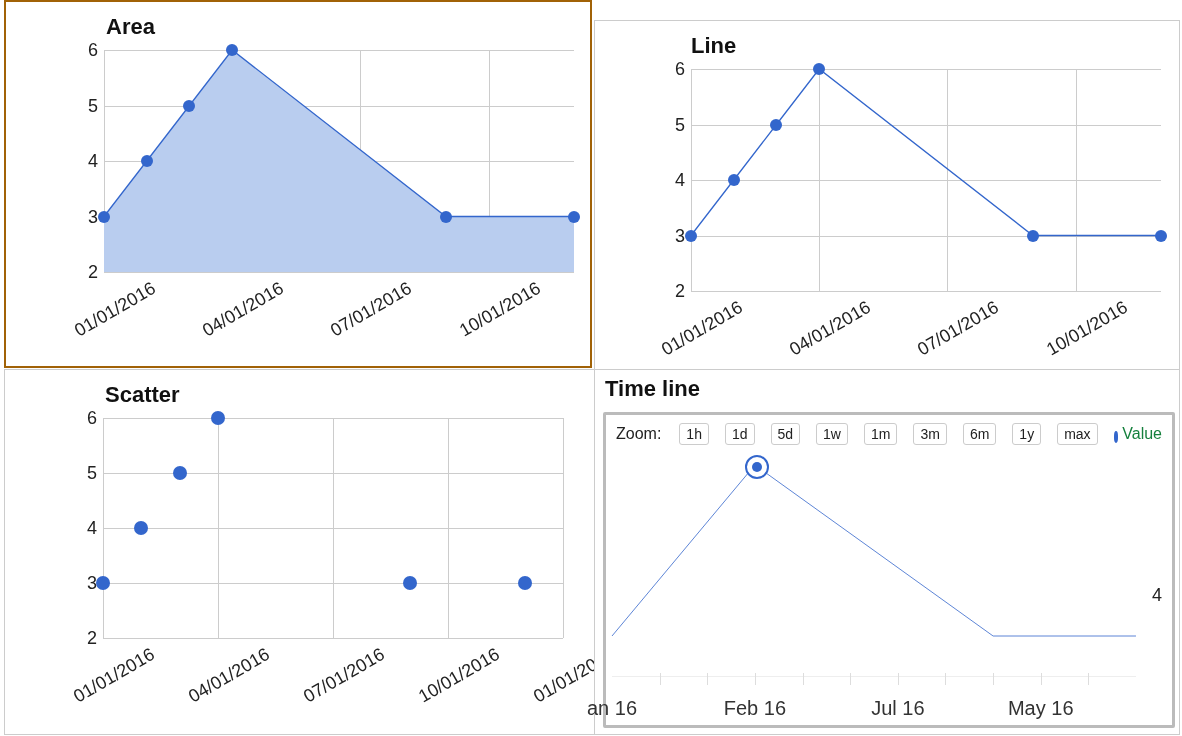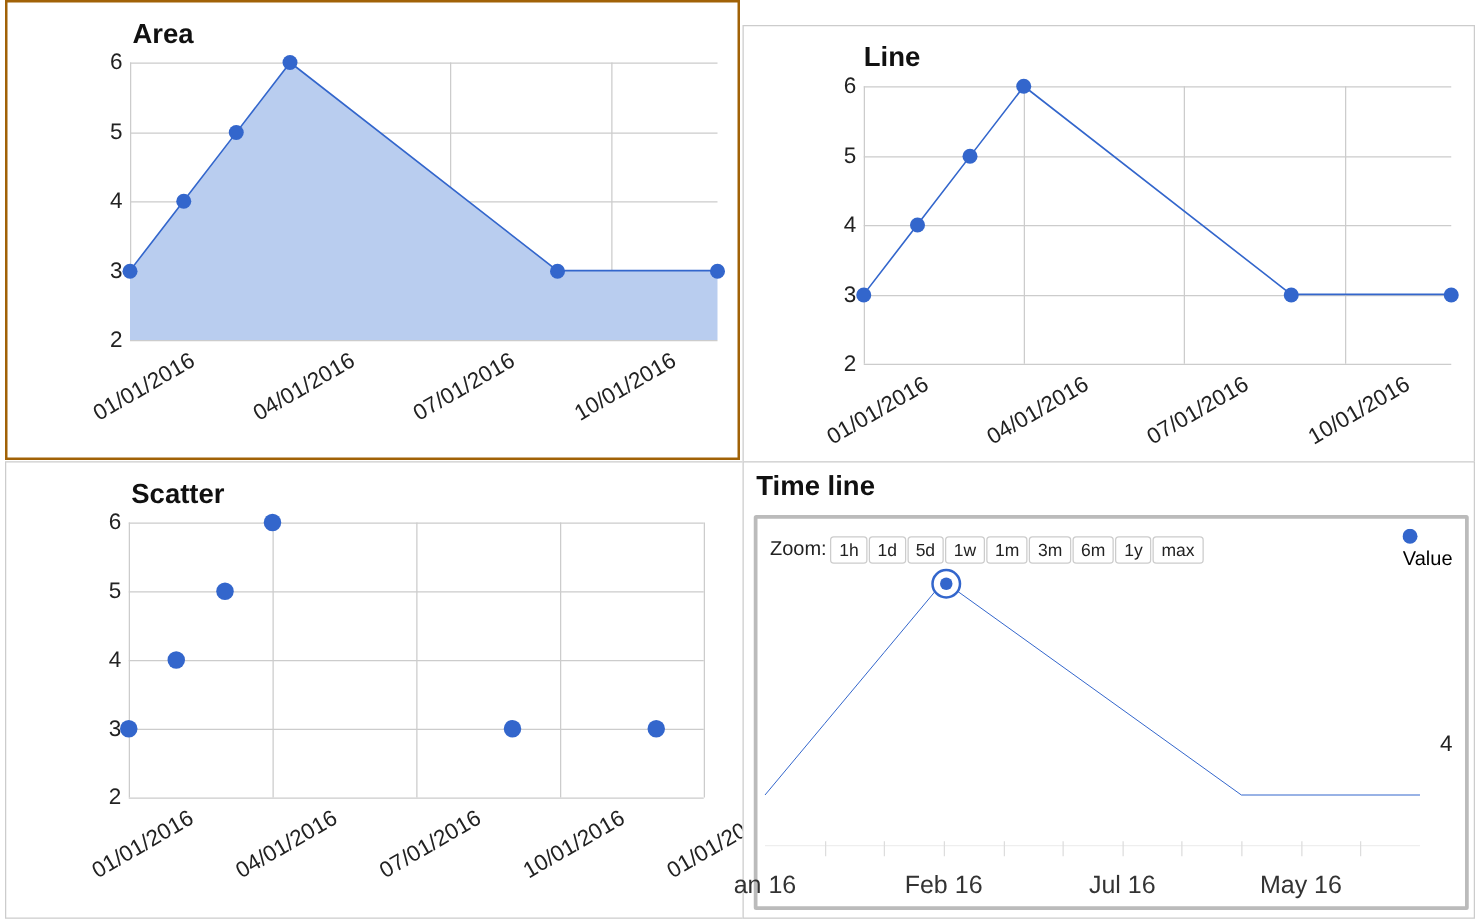--- a/index.html
+++ b/index.html
@@ -93,43 +93,42 @@
     border: 3px solid #bbb;
     border-radius: 2px;
     box-sizing: border-box;
     background: #fff;
   }
   .tl-zoom-row {
     position: absolute;
     left: 10px; top: 8px; right: 10px;
     display: flex;
     align-items: center;
-    gap: 1px;
+    gap: 16px;
     font-size: 16px;
   }
   .tl-zoom-row .lbl { margin-right: 2px; }
   .tl-btn {
     border: 1px solid #ccc;
     border-radius: 3px;
     padding: 1px 6px;
     font-size: 14px;
     background: #fff;
     cursor: pointer;
     line-height: 18px;
   }
   .tl-legend {
     margin-left: auto;
-    color: #000000;
+    color: #15803d;
     display: flex;
-    align-items: flex-start;
+    align-items: flex-end;
     gap: 4px;
     font-size: 16px;
     overflow: hidden;
     white-space: nowrap;
-    flex-direction: column;
   }
   .tl-legend .bullet {
     width: 12px; height: 12px; border-radius: 50%; background: #3366cc; display: inline-block;
   }
   .tl-tick { position:absolute; top:0; bottom:0; width:0; border-left:1px solid #ddd; }
   .tl-plot { position:absolute; }
   .tl-ylabel { position:absolute; font-size:18px; color:#222; }
   .halo {
     position:absolute;
     width:20px;height:20px;margin-left:-10px;margin-top:-10px;

